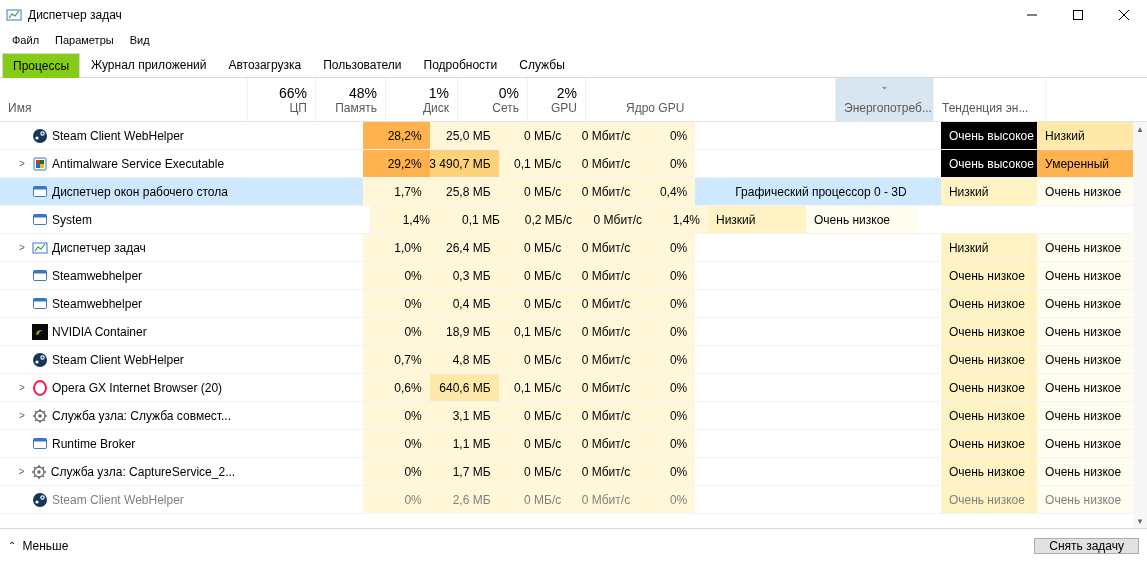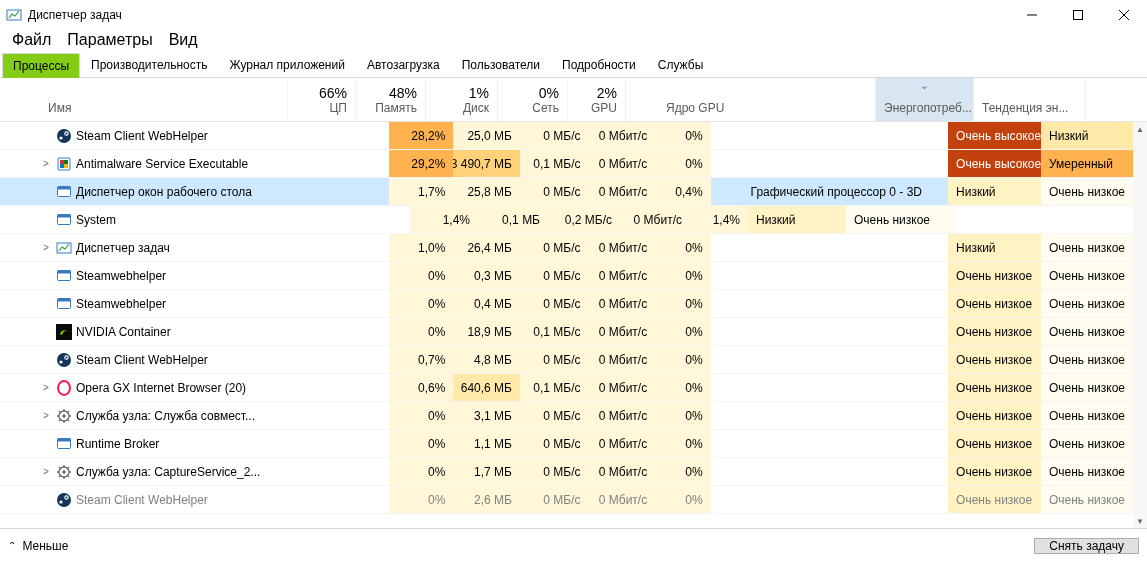--- a/index.html
+++ b/index.html
@@ -34,21 +34,21 @@
   width: 46px; height: 30px;
   display: flex; align-items: center; justify-content: center;
 }
 .titlebar .ctrl svg { stroke:#000; stroke-width:1; fill:none; }
 
 .menubar {
   height: 20px;
   display: flex;
   align-items: center;
   padding: 0 4px;
-  font-size: 16px;
+  font-size: 11px;
 }
 .menubar .mitem { padding: 2px 8px; }
 
 .tabbar {
   height: 28px;
   display: flex;
   align-items: flex-end;
   border-bottom: 1px solid #d9d9d9;
   padding-left: 2px;
   font-size: 12px;
@@ -110,37 +110,37 @@
   padding: 0 8px;
   display: flex;
   align-items: center;
   font-size: 12px;
   overflow: hidden; white-space: nowrap; text-overflow: ellipsis;
 }
 .cell.right { justify-content: flex-end; text-align:right; }
 
 .namecell {
   display:flex; align-items:center; gap:4px;
-  padding-left:0;
+  padding-left:16px;
 }
 .exp {
   width: 12px; display:inline-flex; align-items:center; justify-content:center;
   color:#666; font-size:10px;
 }
 .picon {
   width:16px; height:16px; display:inline-flex; align-items:center; justify-content:center;
   flex-shrink:0;
 }
 .h1 { background:#fff7d8; }
 .h2 { background:#ffe9a8; }
 .h3 { background:#ffd27a; }
 .h4 { background:#ffb24d; }
 
 
-.e-veryhigh { background:#c2410c; color:#fff; }
+.e-veryhigh { background:#000000; color:#fff; }
 .e-lowtxt   { background:#fff3c4; }
 .e-verylow  { background:#fff3c4; }
 .e-verylow2 { background:#fffdf0; }
 
 .footer {
   height: 34px;
   border-top: 1px solid #d9d9d9;
   display:flex; align-items:center;
   padding: 0 8px;
   background:#fff;
@@ -160,21 +160,21 @@
 }
 .scroll-top-btn, .scroll-bot-btn {
   position:absolute; left:0; right:0; height:14px;
   display:flex;align-items:center;justify-content:center;
   font-size:8px; color:#666;
 }
 .scroll-top-btn { top:0; }
 .scroll-bot-btn { bottom:0; }
 
 
-.c-name   { width: 248px; margin-left: 40px; }
+.c-name   { width: 248px; }
 .c-status { width: 122px; }
 .c-cpu    { width: 68px; }
 .c-mem    { width: 70px; }
 .c-disk   { width: 72px; }
 .c-net    { width: 70px; }
 .c-gpu    { width: 58px; }
 .c-gpueng { width: 218px; margin-left: 32px; }
 .c-energy { width: 98px; }
 .c-trend  { width: 112px; }
 
@@ -211,21 +211,20 @@
 </div>
 
 <div class="menubar">
   <div class="mitem">Файл</div>
   <div class="mitem">Параметры</div>
   <div class="mitem">Вид</div>
 </div>
 
 <div class="tabbar">
   <div class="tab active">Процессы</div>
-  <div class="tab">Производительность</div>
   <div class="tab">Журнал приложений</div>
   <div class="tab">Автозагрузка</div>
   <div class="tab">Пользователи</div>
   <div class="tab">Подробности</div>
   <div class="tab">Службы</div>
 </div>
 
 <div class="table-wrap">
 
   <div class="header-row">

